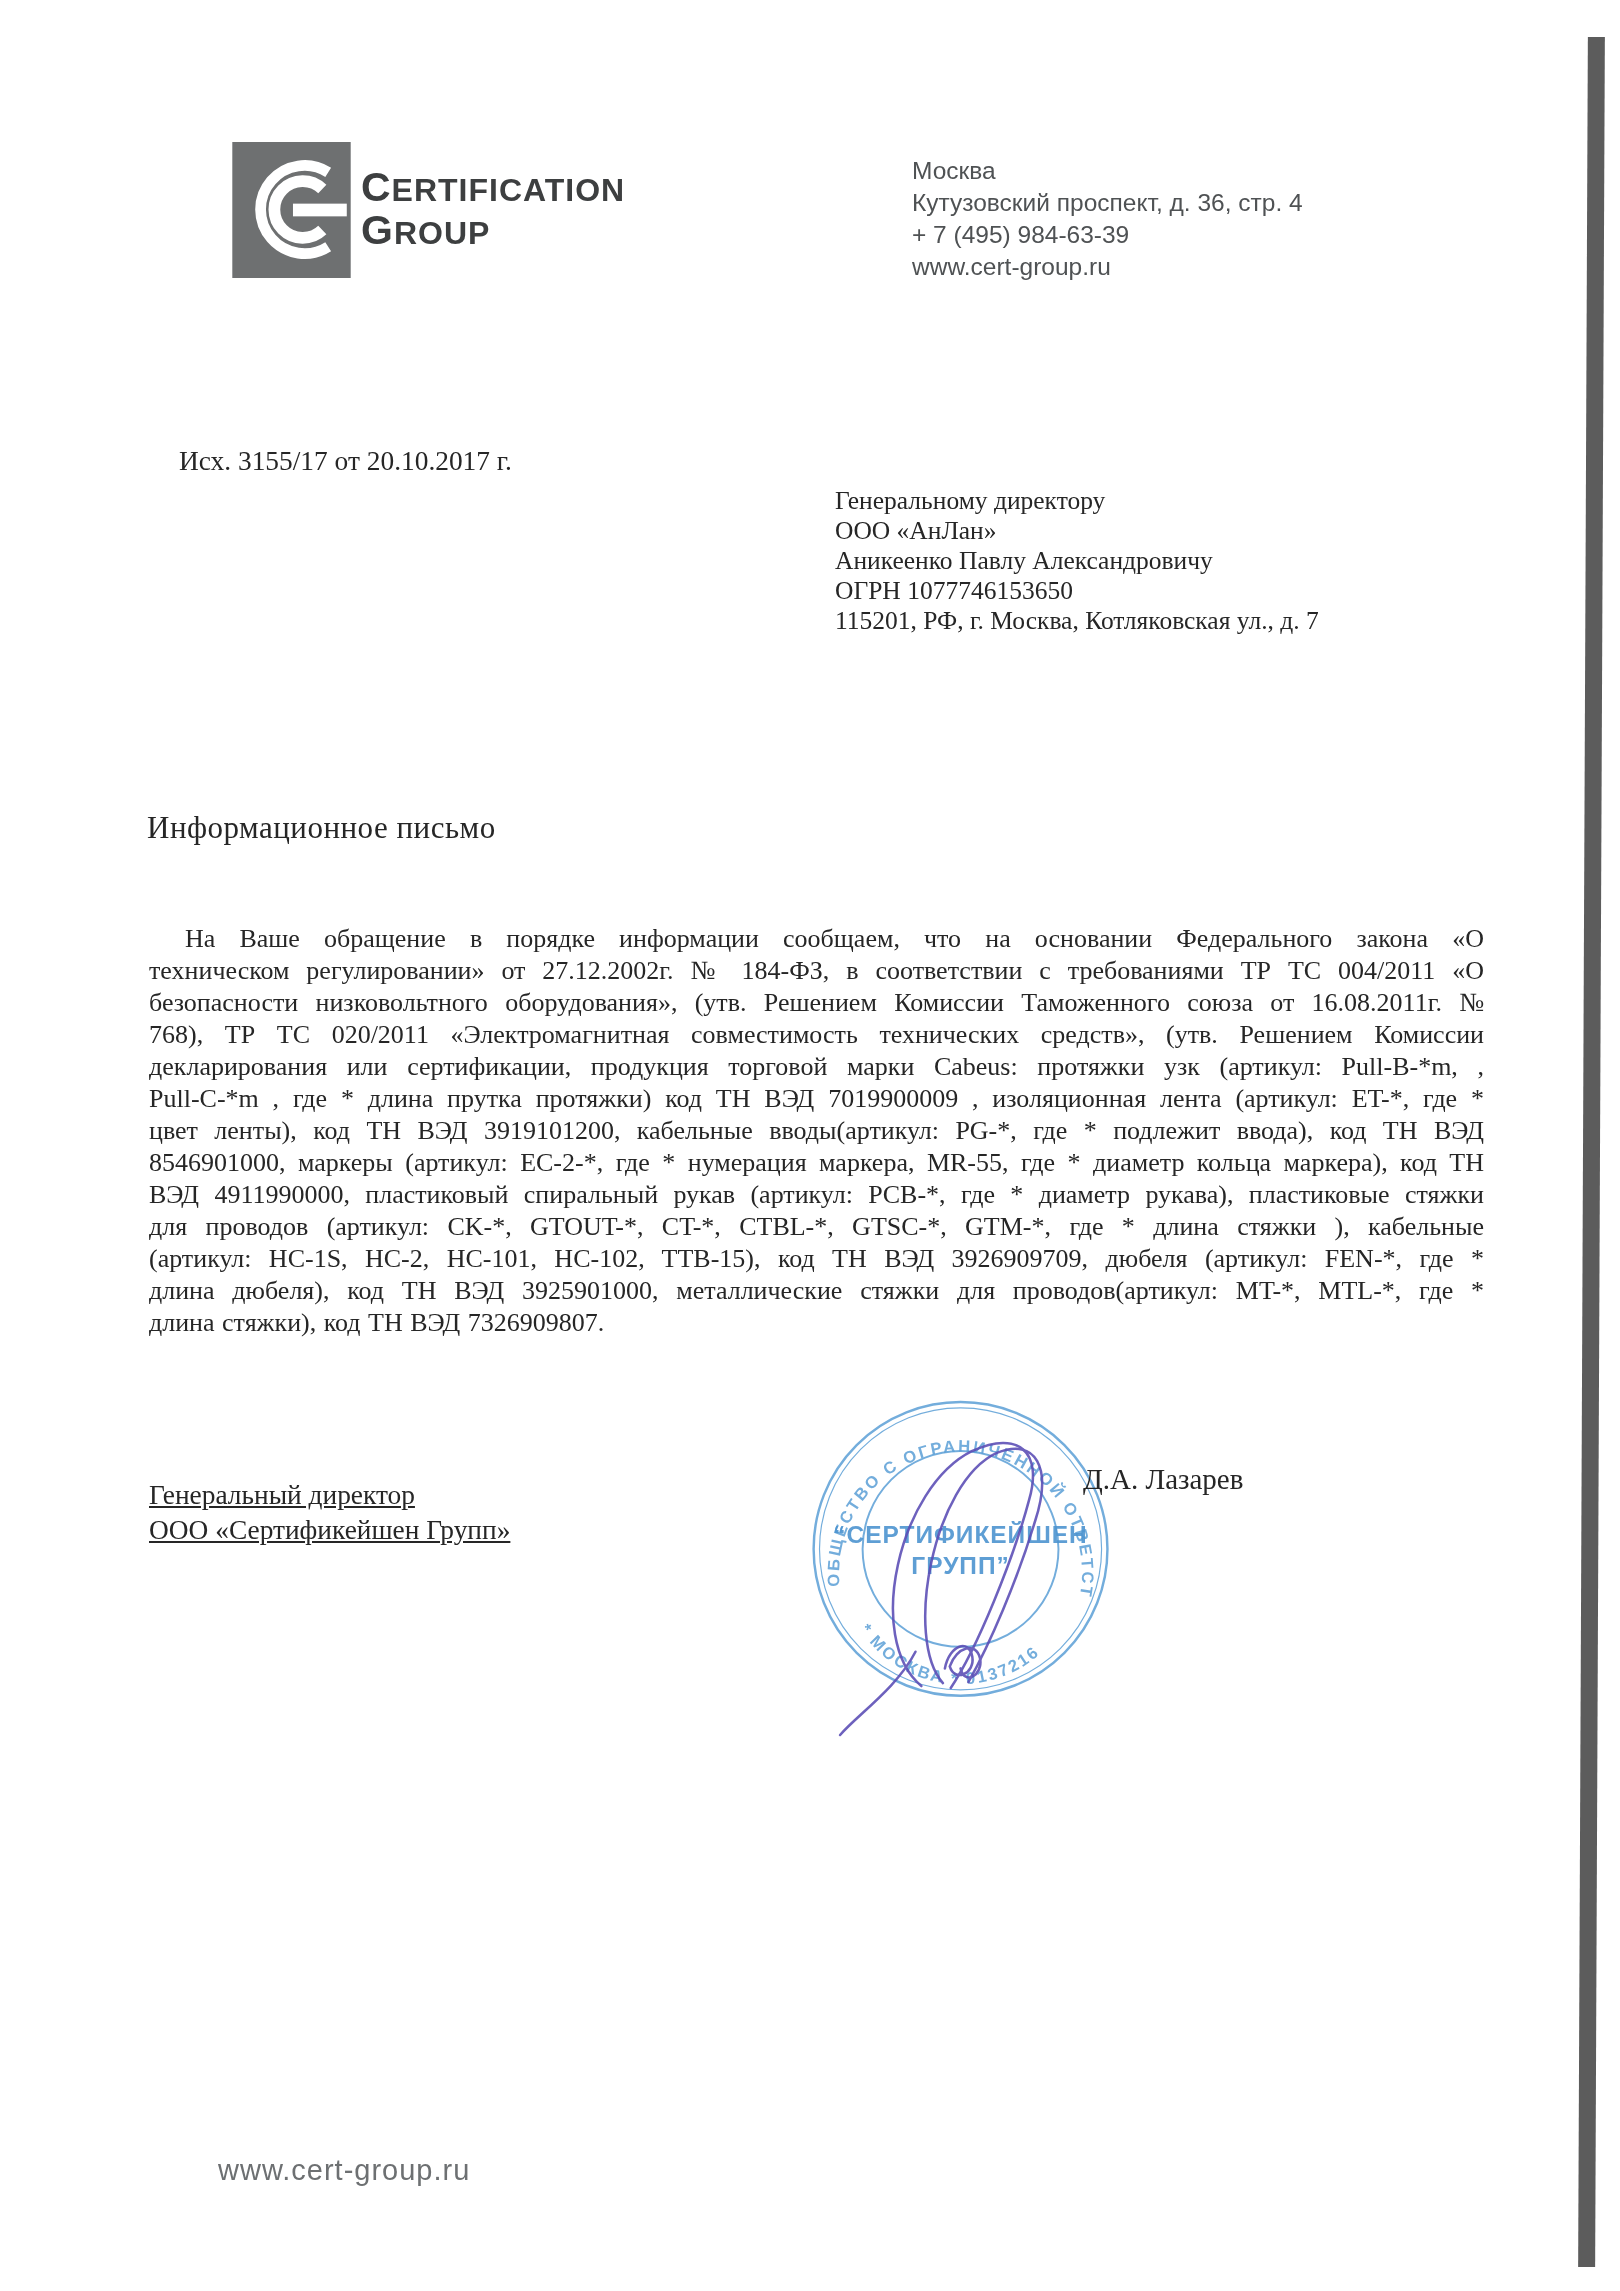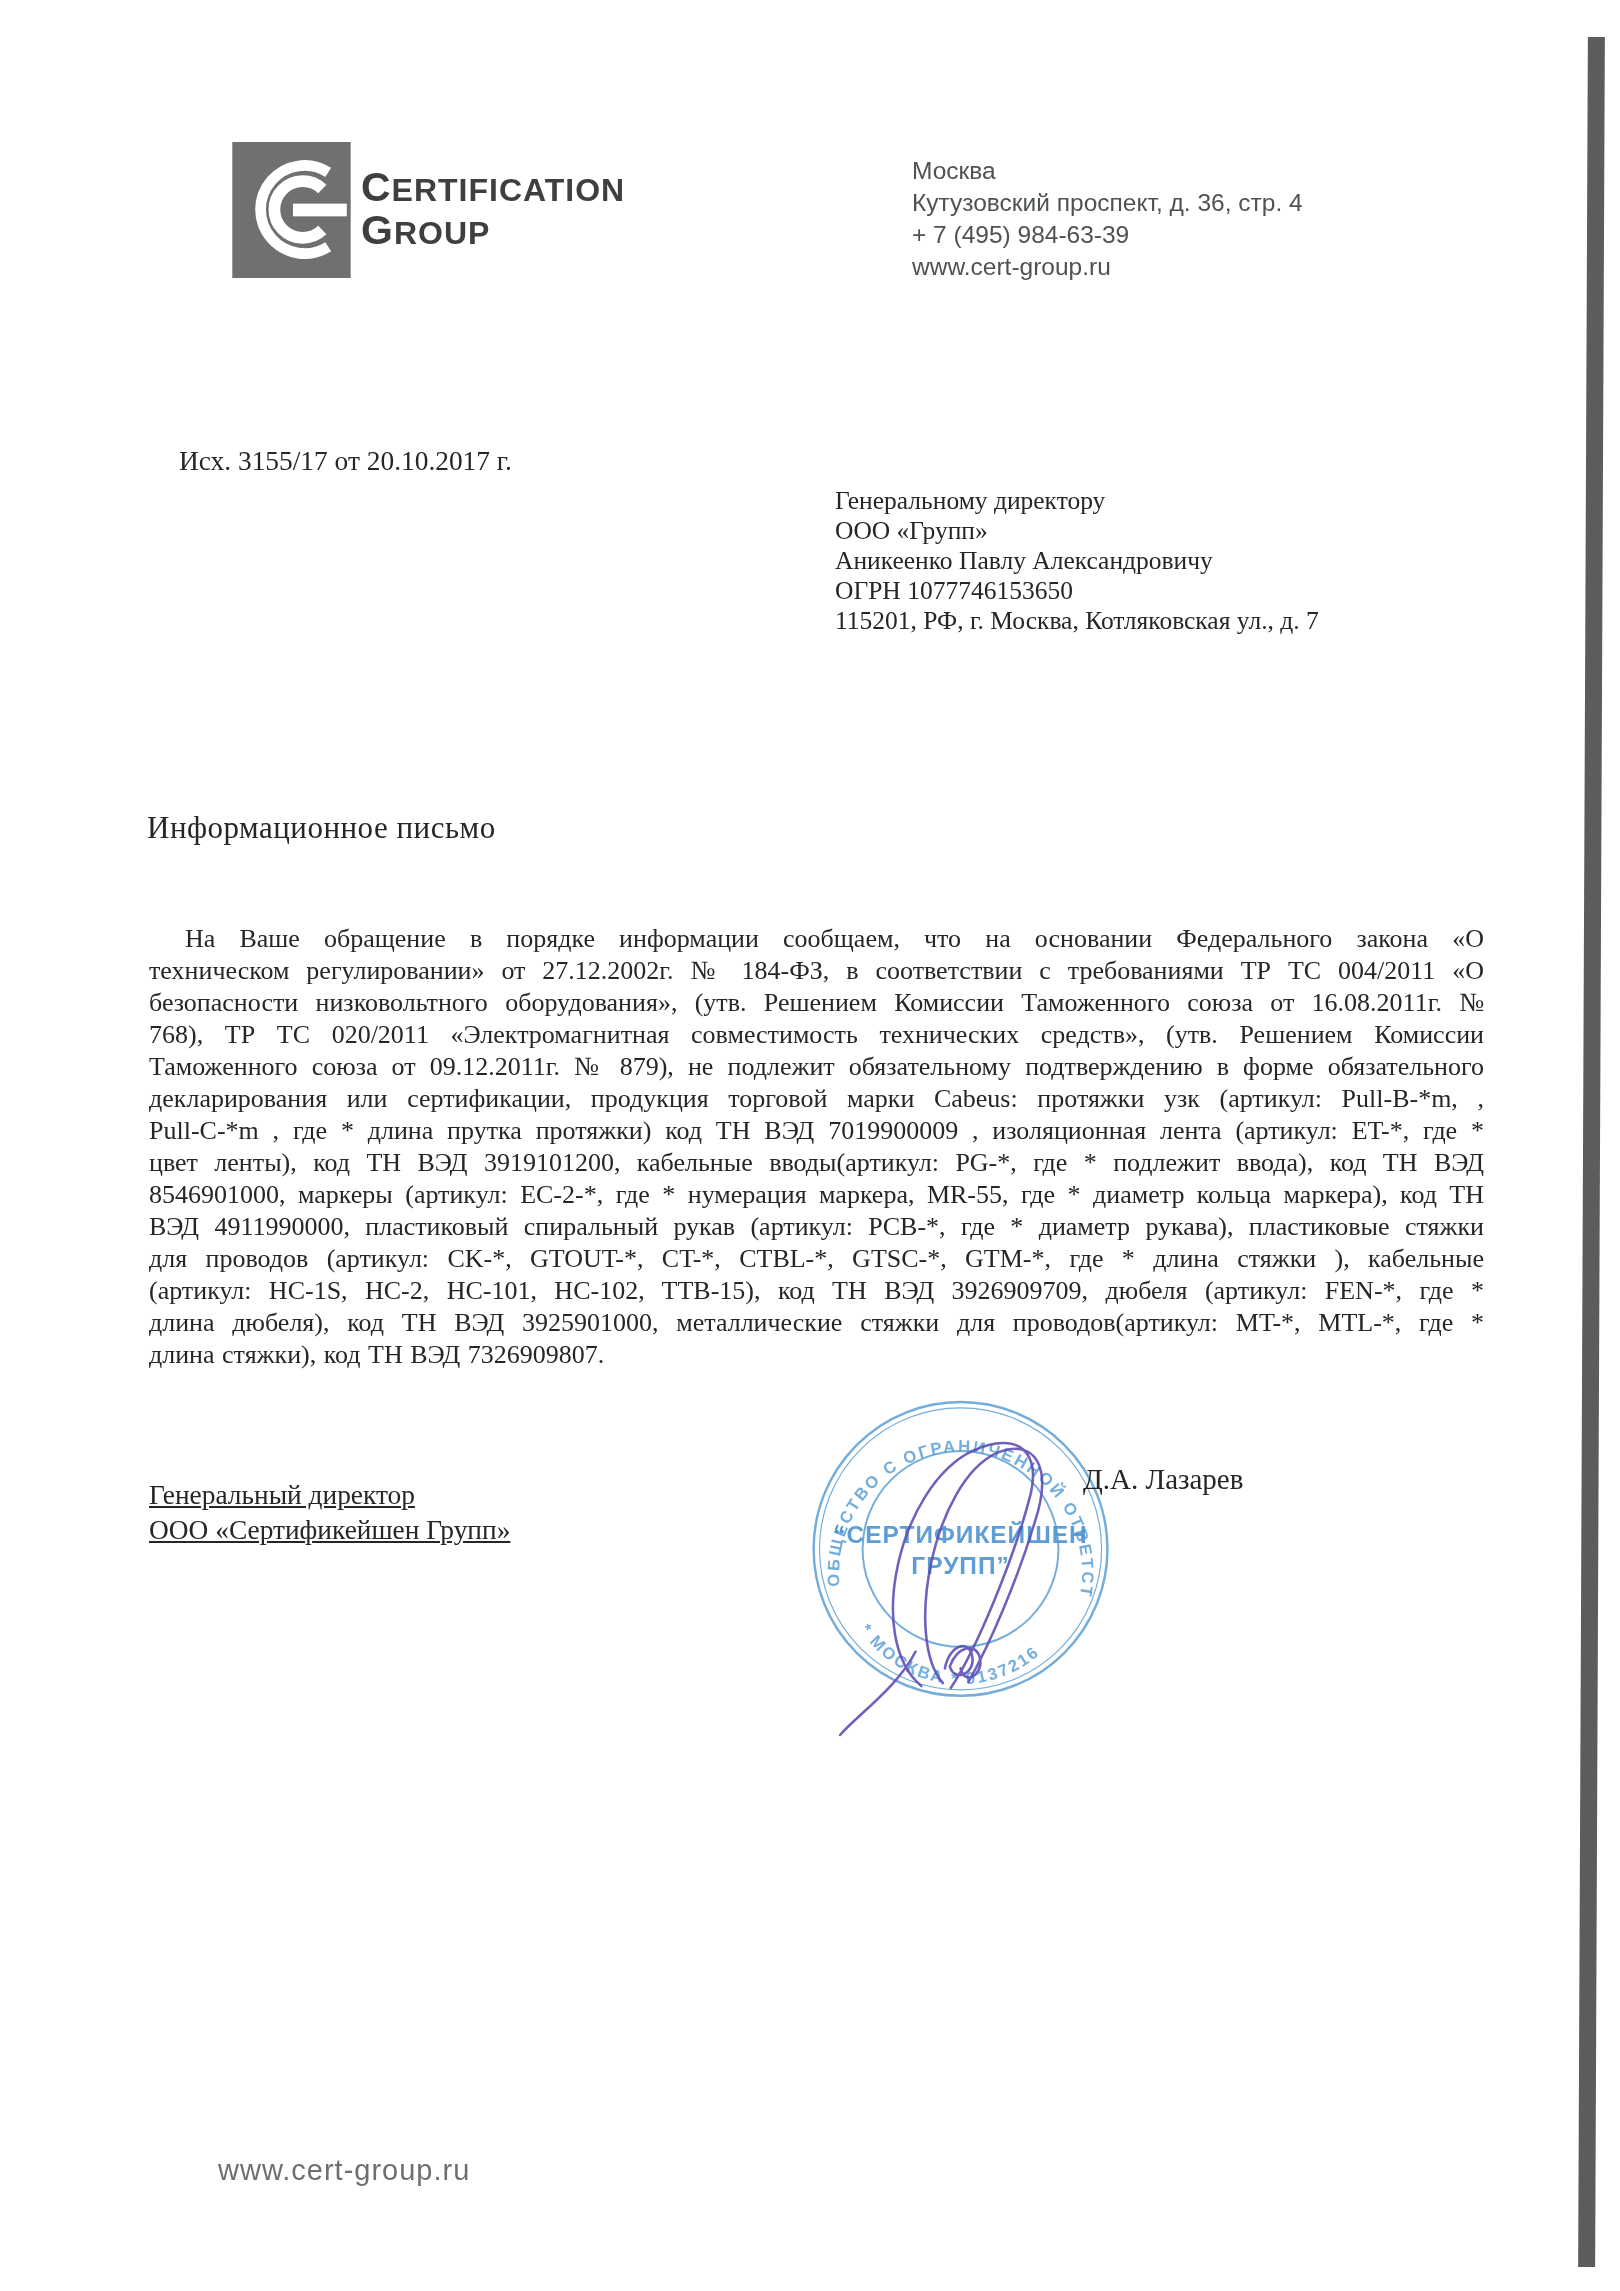--- a/index.html
+++ b/index.html
@@ -84,34 +84,33 @@
     <div>Москва</div>
     <div>Кутузовский проспект, д. 36, стр. 4</div>
     <div>+ 7 (495) 984-63-39</div>
     <div>www.cert-group.ru</div>
   </div>
 
   <div class="ref">Исх. 3155/17 от 20.10.2017 г.</div>
 
   <div class="recipient">
     <div>Генеральному директору</div>
-    <div>ООО «Групп»</div>
+    <div>ООО «АнЛан»</div>
     <div>Аникеенко Павлу Александровичу</div>
     <div>ОГРН 1077746153650</div>
     <div>115201, РФ, г. Москва, Котляковская ул., д. 7</div>
   </div>
 
   <div class="title">Информационное письмо</div>
 
   <div class="body-text">
     <div class="ln first">На Ваше обращение в порядке информации сообщаем, что на основании Федерального закона «О</div>
     <div class="ln">техническом регулировании» от 27.12.2002г. № 184-ФЗ, в соответствии с требованиями ТР ТС 004/2011 «О</div>
     <div class="ln">безопасности низковольтного оборудования», (утв. Решением Комиссии Таможенного союза от 16.08.2011г. №</div>
     <div class="ln">768), ТР ТС 020/2011 «Электромагнитная совместимость технических средств», (утв. Решением Комиссии</div>
-    <div class="ln">Таможенного союза от 09.12.2011г. № 879), не подлежит обязательному подтверждению в форме обязательного</div>
     <div class="ln">декларирования или сертификации, продукция торговой марки Cabeus: протяжки узк (артикул: Pull-B-*m, ,</div>
     <div class="ln">Pull-C-*m , где * длина прутка протяжки) код ТН ВЭД 7019900009 , изоляционная лента (артикул: ET-*, где *</div>
     <div class="ln">цвет ленты), код ТН ВЭД 3919101200, кабельные вводы(артикул: PG-*, где * подлежит ввода), код ТН ВЭД</div>
     <div class="ln">8546901000, маркеры (артикул: EC-2-*, где * нумерация маркера, MR-55, где * диаметр кольца маркера), код ТН</div>
     <div class="ln">ВЭД 4911990000, пластиковый спиральный рукав (артикул: PCB-*, где * диаметр рукава), пластиковые стяжки</div>
     <div class="ln">для проводов (артикул: CK-*, GTOUT-*, CT-*, CTBL-*, GTSC-*, GTM-*, где * длина стяжки ), кабельные</div>
     <div class="ln">(артикул: HC-1S, HC-2, HC-101, HC-102, TTB-15), код ТН ВЭД 3926909709, дюбеля (артикул: FEN-*, где *</div>
     <div class="ln">длина дюбеля), код ТН ВЭД 3925901000, металлические стяжки для проводов(артикул: MT-*, MTL-*, где *</div>
     <div class="ln last">длина стяжки), код ТН ВЭД 7326909807.</div>
   </div>

